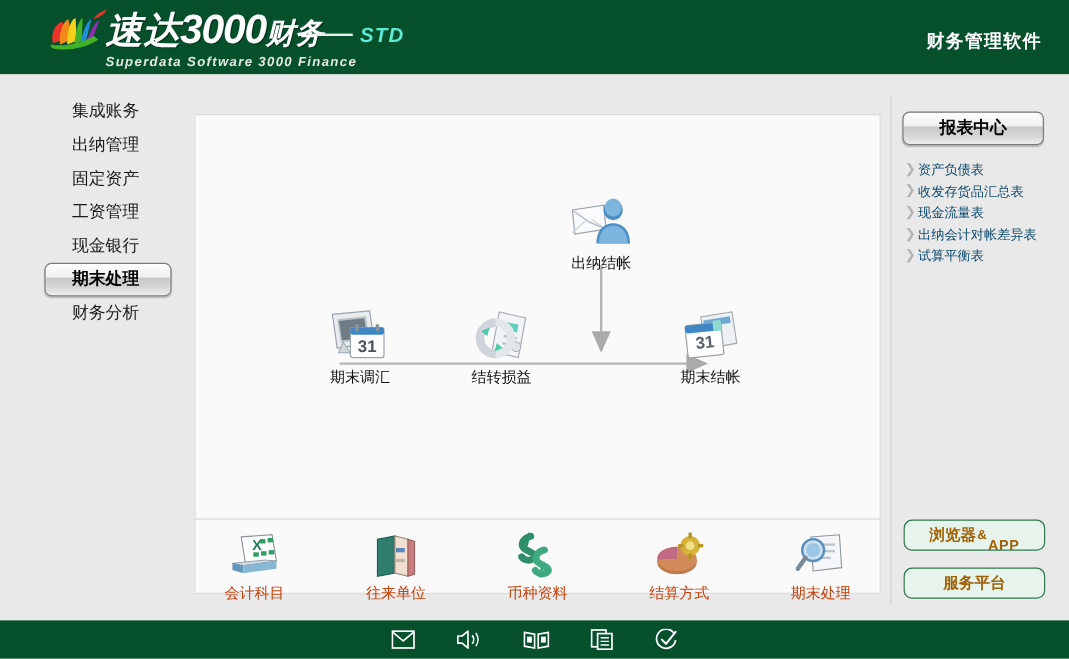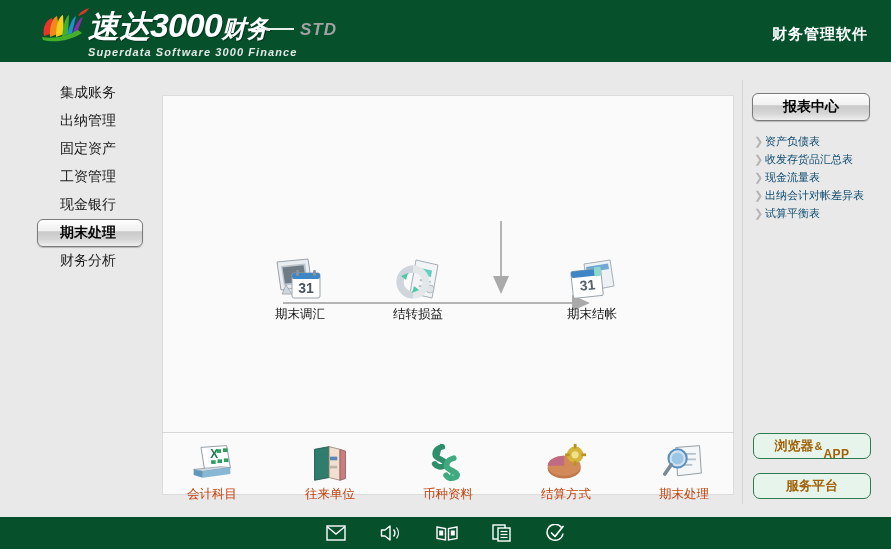--- a/index.html
+++ b/index.html
@@ -57,21 +57,21 @@
     margin-top: 5px;
     white-space: nowrap;
   }
   .brand-dash {
     position: absolute; left: 258px; top: 28px;
     width: 36px; height: 2px; background: #e8eee9;
   }
   .brand-std {
     position: absolute; left: 300px; top: 20px;
     font-size: 17px; font-weight: bold; font-style: italic;
-    color: #a3a3a3; letter-spacing: 1px;
+    color: #5eead4; letter-spacing: 1px;
   }
   .header-title {
     position: absolute; right: 23px; top: 25px;
     font-family: "DejaVu Sans", sans-serif;
     font-size: 15px; font-weight: bold;
     color: #ffffff;
     letter-spacing: 1px;
     white-space: nowrap;
   }
 
@@ -346,20 +346,32 @@
             <path d="M20 8 L46 4 L50 30 L24 35 Z" fill="#eef1f4" stroke="#a6aeb5" stroke-width="1"></path>
             <path d="M22 11 L44 7.6 L45 13 L23 16.5 Z" fill="#6fa8d4"></path>
             <rect x="8" y="14" width="30" height="27" rx="2" fill="#ffffff" stroke="#9aa3ab" stroke-width="1" transform="rotate(-6 23 27)"></rect>
             <rect x="8" y="14" width="30" height="6.5" rx="2" fill="#3f87c4" transform="rotate(-6 23 27)"></rect>
             <rect x="30" y="11" width="7" height="9" rx="1.5" fill="#8fd8cd" transform="rotate(-6 33 15)"></rect>
             <text x="24" y="34" font-family="Liberation Sans, sans-serif" font-size="14" font-weight="bold" fill="#58626a" text-anchor="middle" transform="rotate(-6 24 34)">31</text>
           </svg>
           <div class="nlabel">期末结帐</div>
         </div>
 
+        <div class="node" style="left:293px; top:65px;">
+          <svg class="node-icon" viewBox="0 0 56 48">
+            <path d="M4 14 L30 10 L32 30 L6 34 Z" fill="#fafbfc" stroke="#9aa3ab" stroke-width="1"></path>
+            <path d="M4 14 L18 24 L32 30" fill="none" stroke="#b4bcc3" stroke-width="1.2"></path>
+            <path d="M4 33 L16 22 M32 30 L20 22" stroke="#c9d0d6" stroke-width="1"></path>
+            <ellipse cx="38" cy="14" rx="8" ry="8.5" fill="#4a8fc4"></ellipse>
+            <ellipse cx="38" cy="12" rx="7" ry="7.5" fill="#7cb6de"></ellipse>
+            <path d="M24 42 C24 30 31 25 38 25 C45 25 52 30 52 42 Z" fill="#4a8fc4"></path>
+            <path d="M26 42 C26 32 32 27 38 27 C44 27 50 32 50 42 Z" fill="#7cb6de"></path>
+          </svg>
+          <div class="nlabel">出纳结帐</div>
+        </div>
 
       </div>
     </div>
 
     <div class="shortcut-sep"></div>
     <div class="shortcuts" id="shortcut-bar">
         <div class="shortcut">
           <div style="height: 40px;"><svg viewBox="0 0 48 42" width="44" height="40">
               <path d="M12 4 L40 2 L44 26 L16 29 Z" fill="#ffffff" stroke="#8c959c" stroke-width="1"></path>
               <text x="22" y="16" font-family="Liberation Sans, sans-serif" font-size="13" font-weight="bold" fill="#1f7a4d">X</text>

